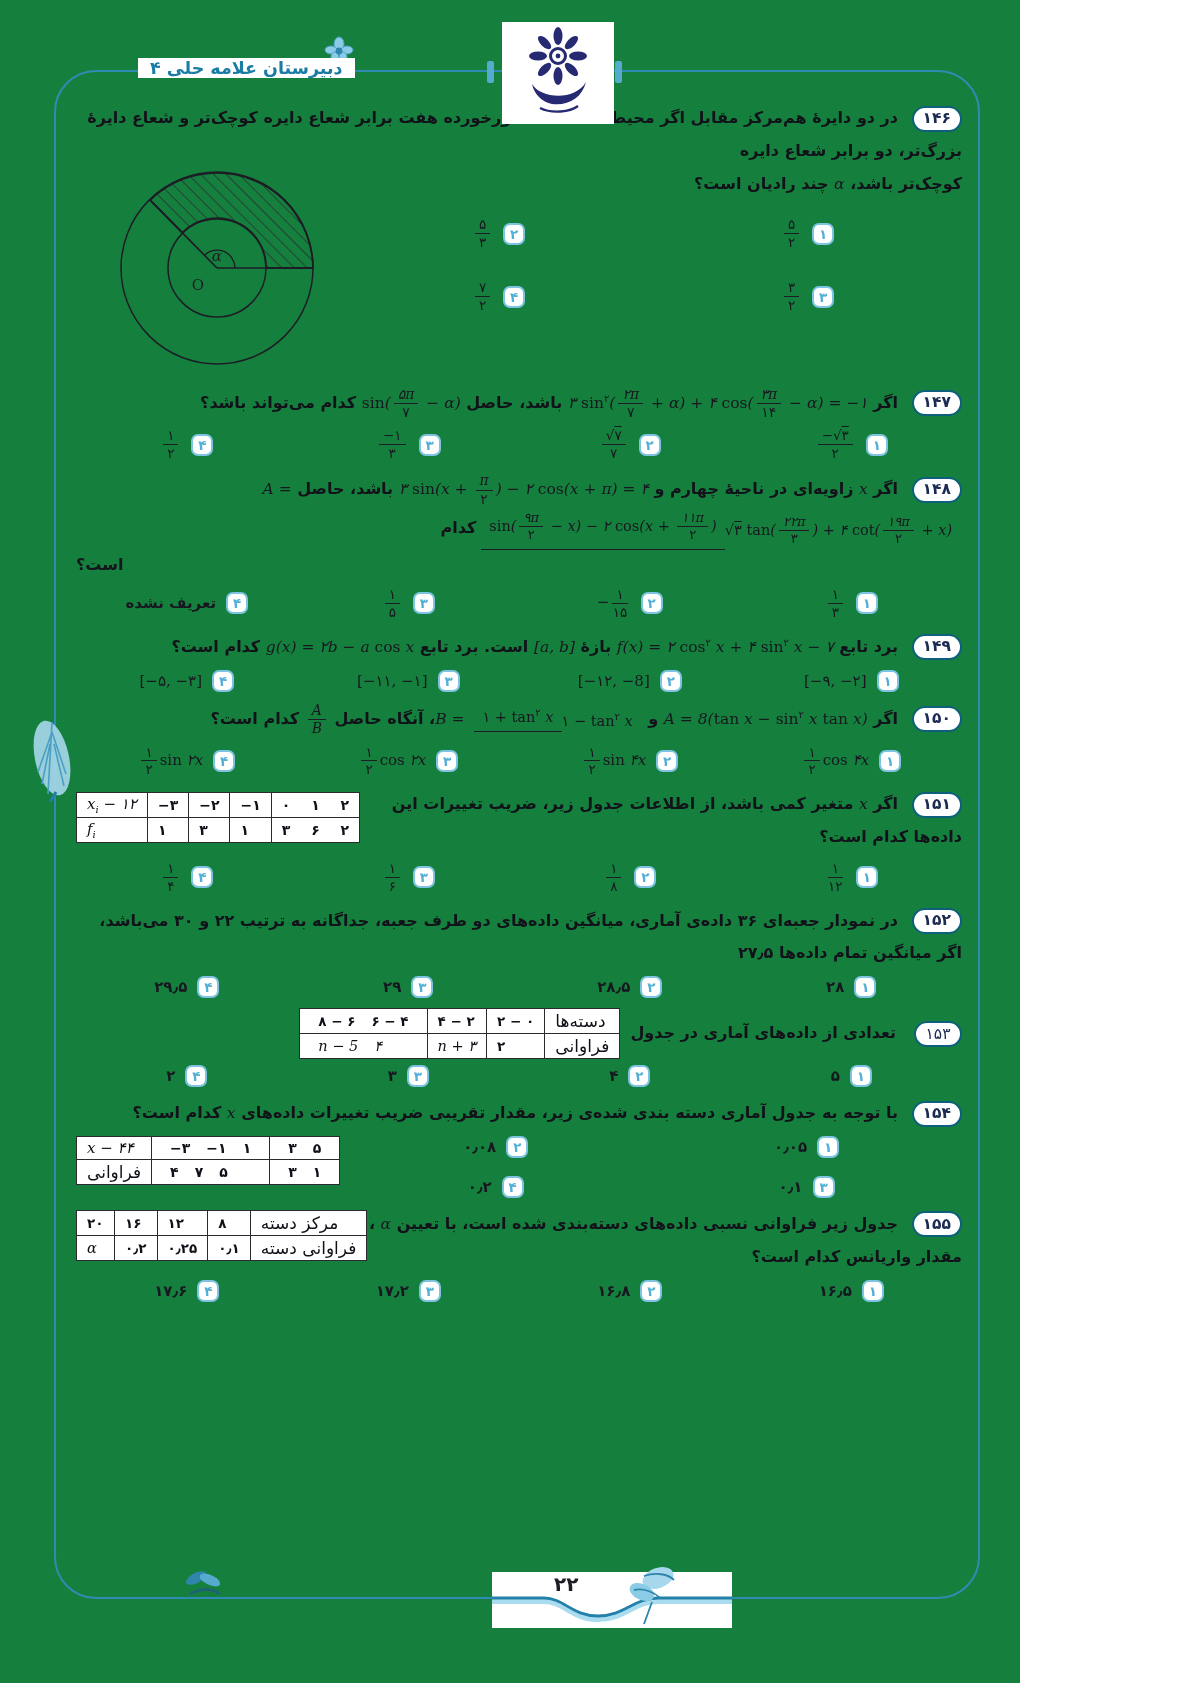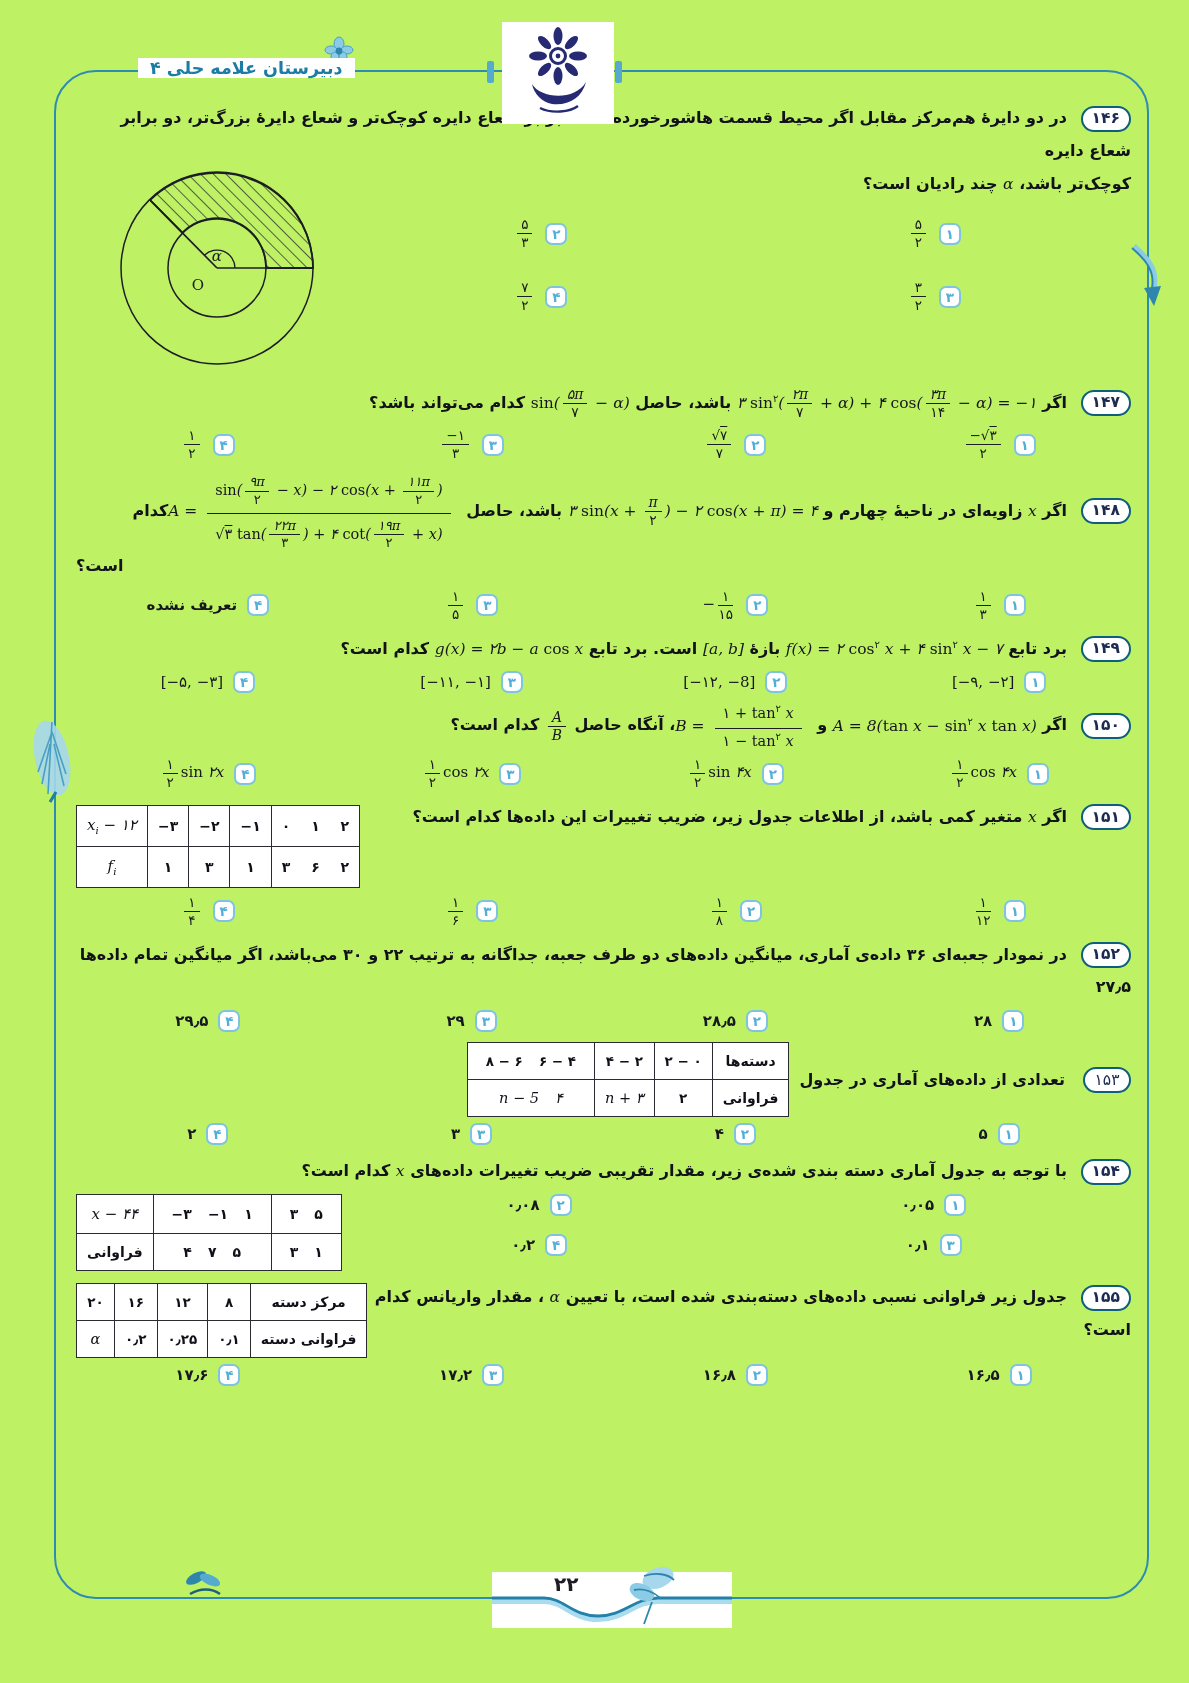--- a/index.html
+++ b/index.html
@@ -1,48 +1,48 @@
 <!DOCTYPE html>
 <html lang="fa"><head>
 <meta charset="utf-8">
 <style>
 *{box-sizing:border-box}
 body{margin:0;background:#fff}
-.page{position:relative;width:1189px;height:1683px;background:#bef264;font-family:"DejaVu Sans",sans-serif;color:#15151d;overflow:hidden}
+.page{position:relative;width:1020px;height:1683px;background:#15803d;font-family:"DejaVu Sans",sans-serif;color:#15151d;overflow:hidden}
 .frame{position:absolute;left:54px;top:70px;right:40px;bottom:84px;border:2.6px solid #2e8cb2;border-radius:42px}
 .school{position:absolute;top:58px;left:138px;z-index:3;background:#fff;padding:0 12px;color:#1b7ca4;font-weight:bold;font-size:17.5px;direction:rtl;white-space:nowrap}
 .tick{position:absolute;width:7px;height:22px;background:#55aacd;border-radius:2px;z-index:4;top:61px}
 .logo-box{position:absolute;left:502px;top:22px;width:112px;height:102px;background:#fff;z-index:3;display:flex;align-items:flex-start;justify-content:center}
 .deco{position:absolute;z-index:2}
 .content{position:absolute;left:76px;top:102px;right:58px;direction:rtl}
 section.q{margin-bottom:10px}
 .qline{direction:rtl;text-align:right;font-weight:bold;font-size:16px;line-height:2.05;color:#12121a}
 .qbadge{display:inline-flex;align-items:center;justify-content:center;border:2.4px solid #0d5f7b;border-radius:14px;padding:0 9px;height:26px;min-width:48px;color:#1c2b52;font-size:15.5px;vertical-align:middle;margin-left:8px;background:#fff}
 .math{direction:ltr;unicode-bidi:isolate;font-family:"DejaVu Serif",serif;font-weight:normal;font-size:15.5px;color:#17171f}
 .it{font-style:italic}
 .rm{font-style:normal}
 .msup{font-size:10px;vertical-align:super;line-height:0}
 .rad{text-decoration:overline}
 .frac{display:inline-flex;flex-direction:column;align-items:center;vertical-align:middle;line-height:1.25;font-size:0.9em;margin:0 3px;text-align:center}
 .frac>.top{border-bottom:1.4px solid #1d1d26;padding:0 4px}
-.bigfrac{display:inline-flex;flex-direction:column;align-items:center;vertical-align:middle;line-height:1.2;font-size:14.5px;margin:0 5px}
+.bigfrac{display:inline-flex;flex-direction:row;align-items:center;vertical-align:middle;line-height:1.2;font-size:14.5px;margin:0 5px}
 .bigfrac>.top{border-bottom:1.5px solid #1d1d26;padding:2px 8px 5px}
 .bigfrac>.bot{padding-top:4px}
 .opts{display:grid;grid-template-columns:repeat(4,1fr);direction:rtl;margin-top:6px;align-items:center}
 .opts2{display:grid;grid-template-columns:1fr 1fr;direction:rtl;row-gap:28px;margin-top:16px;align-items:center}
 .opt{display:flex;direction:rtl;align-items:center;justify-content:center;gap:10px;font-weight:bold}
 .obadge{display:inline-flex;align-items:center;justify-content:center;width:22px;height:22px;border:2.2px solid #7ec4e2;border-radius:7px;color:#54afd7;font-size:13.5px;font-weight:bold;flex:none;background:#fff}
 .oval{font-size:15px;color:#17171f}
 .fa-opt{direction:rtl;font-family:"DejaVu Sans",sans-serif;font-weight:bold;font-size:15px}
 .endline{direction:rtl;text-align:left;font-weight:bold;font-size:16px;line-height:1.9}
 .dtable{border-collapse:collapse;direction:ltr;font-weight:bold;font-size:14px;color:#101018;background:#fff}
-.dtable td{border:1.7px solid #2a2a30;padding:10px 10px;text-align:center;min-width:38px}
+.dtable td{border:1.7px solid #2a2a30;padding:2px 10px;text-align:left;min-width:38px}
 .mlab{font-family:"DejaVu Serif",serif;font-style:italic;font-weight:normal;font-size:15px}
 .mcell{font-family:"DejaVu Serif",serif;font-weight:normal;font-size:14.5px}
-.plab{direction:rtl;font-family:"DejaVu Sans",sans-serif;font-weight:bold;font-size:14px}
+.plab{direction:rtl;font-family:"DejaVu Sans",sans-serif;font-weight:normal;font-size:17px}
 sub{font-size:10px}
 .wsp{word-spacing:16px}
 .gap>span{display:inline-block;margin:0 8px}
 .row{display:flex;direction:rtl;align-items:flex-start}
 .rowc{display:flex;direction:rtl;align-items:center;gap:10px;flex-wrap:wrap}
 .pnum{position:absolute;left:62px;top:0;font-weight:bold;font-size:20px;color:#1d1d26}
 </style>
 </head>
 <body>
 

